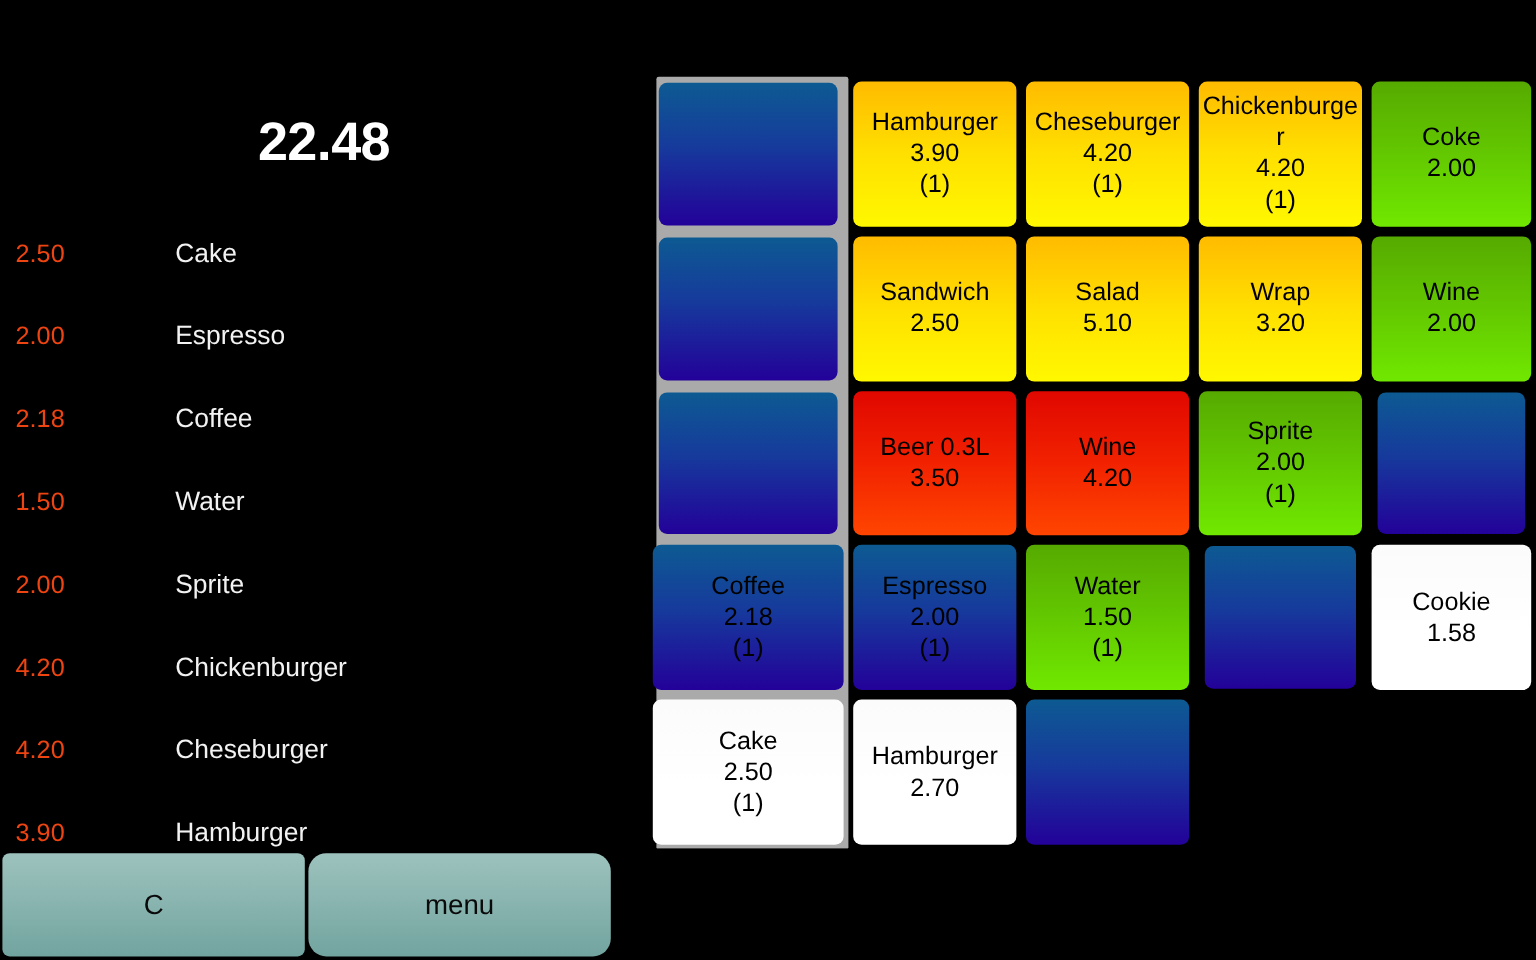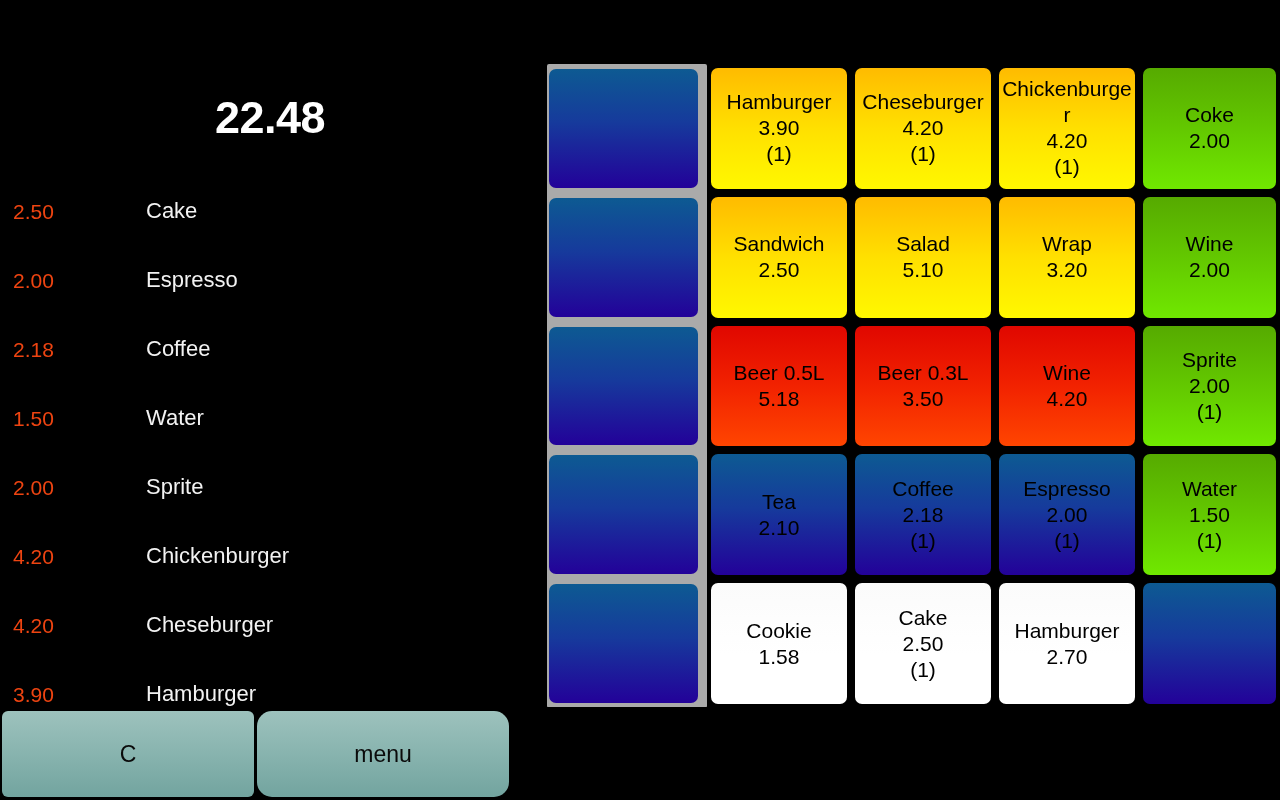--- a/index.html
+++ b/index.html
@@ -219,51 +219,39 @@
           <div class="btn green">
             <span class="ln">Wine</span>
             <span class="ln">2.00</span>
           </div>
         </div>
         <div class="cell framed">
           <div class="btn blue"></div>
         </div>
         <div class="cell">
           <div class="btn red">
-            <span class="ln">Beer 0.5L</span>
-            <span class="ln">5.18</span>
-          </div>
-        </div>
-        <div class="cell">
-          <div class="btn red">
             <span class="ln">Beer 0.3L</span>
             <span class="ln">3.50</span>
           </div>
         </div>
         <div class="cell">
           <div class="btn red">
             <span class="ln">Wine</span>
             <span class="ln">4.20</span>
           </div>
         </div>
         <div class="cell">
           <div class="btn green">
             <span class="ln">Sprite</span>
             <span class="ln">2.00</span>
             <span class="ln">(1)</span>
           </div>
         </div>
         <div class="cell framed">
           <div class="btn blue"></div>
-        </div>
-        <div class="cell">
-          <div class="btn blue">
-            <span class="ln">Tea</span>
-            <span class="ln">2.10</span>
-          </div>
         </div>
         <div class="cell">
           <div class="btn blue">
             <span class="ln">Coffee</span>
             <span class="ln">2.18</span>
             <span class="ln">(1)</span>
           </div>
         </div>
         <div class="cell">
           <div class="btn blue">

